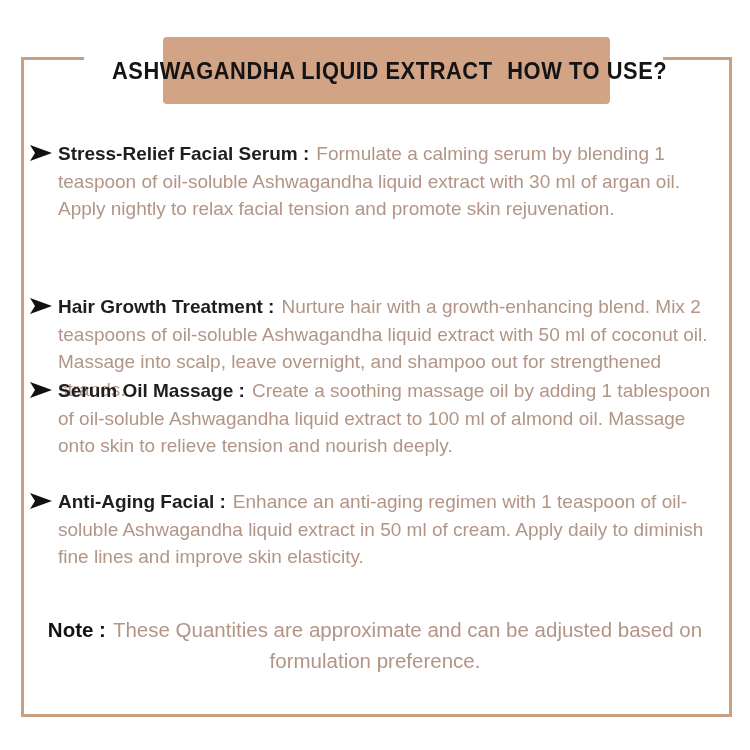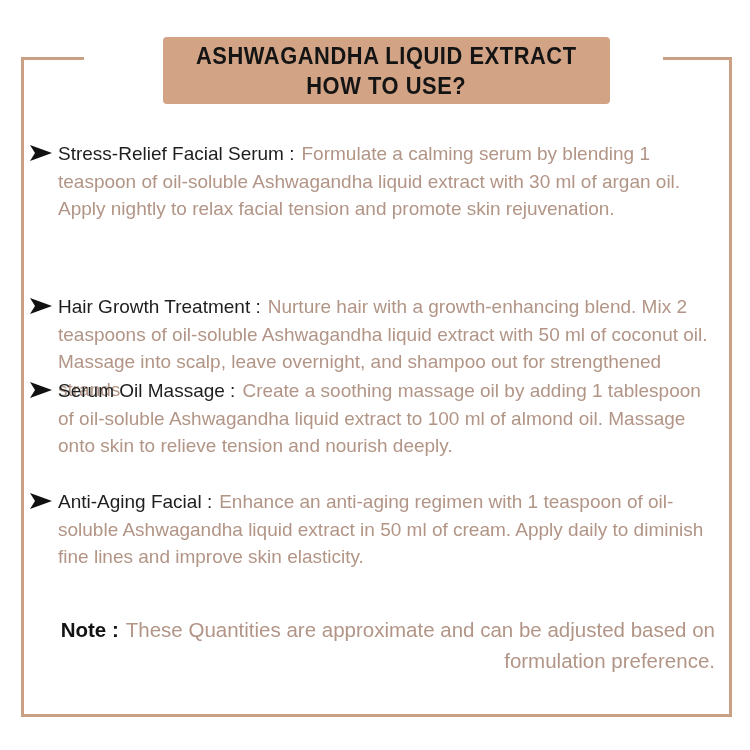--- a/index.html
+++ b/index.html
@@ -23,21 +23,21 @@
   .frame-top-right { left: 663px; top: 57px; width: 69px; height: 3px; }
 
   
   .banner {
     position: absolute;
     left: 163px; top: 37px;
     width: 447px; height: 67px;
     background: #d2a385;
     border-radius: 4px;
     display: flex;
-    flex-direction: column;
+    flex-direction: row;
     align-items: center;
     justify-content: center;
   }
   .banner-text {
     color: #141414;
     font-size: 23px;
     font-weight: 600;
     letter-spacing: 0.6px;
     line-height: 30px;
     text-align: center;
@@ -64,30 +64,30 @@
   }
   .item-text {
     margin-left: 28px;
     width: 662px;
     font-size: 19px;
     line-height: 27.5px;
     color: #b29586;
   }
   .item-heading {
     color: #1e1e1e;
-    font-weight: 400;
+    font-weight: 700;
     margin-right: 7px;
   }
 
   
   .note {
     position: absolute;
     left: 35px; top: 614px;
     width: 680px;
-    text-align: right;
+    text-align: center;
     font-size: 20.5px;
     line-height: 31px;
     color: #b29586;
   }
   .note-label {
     color: #121212;
     font-weight: 700;
     margin-right: 7px;
   }
 </style>

